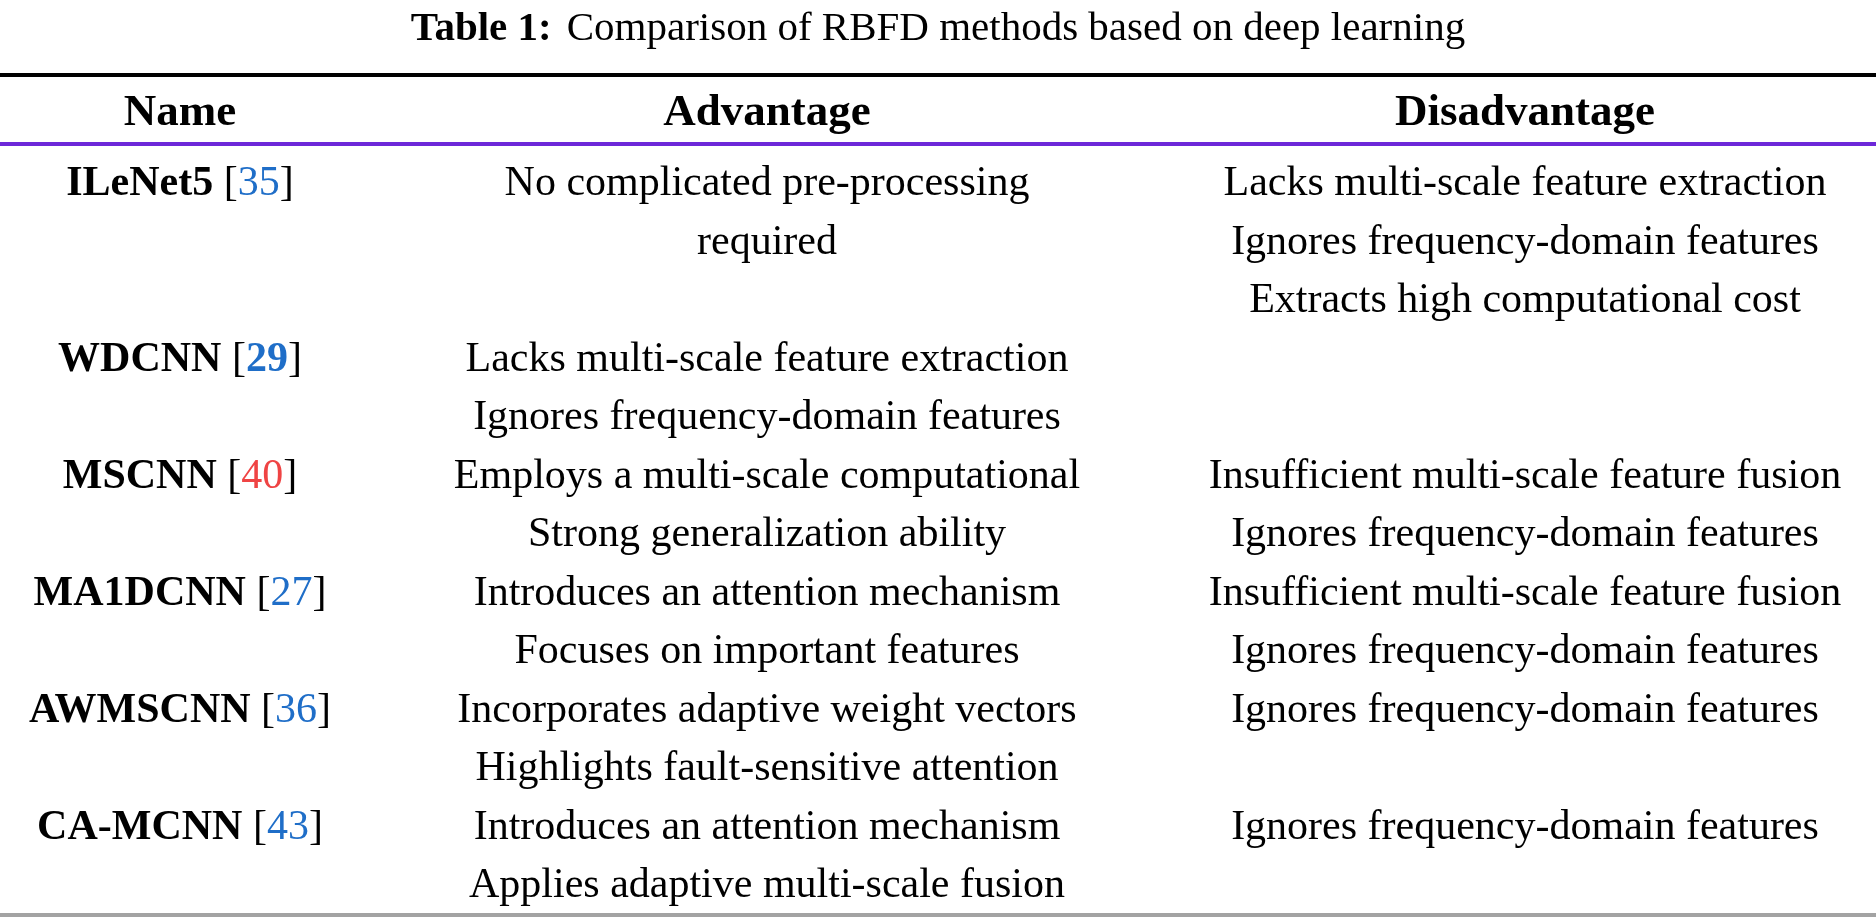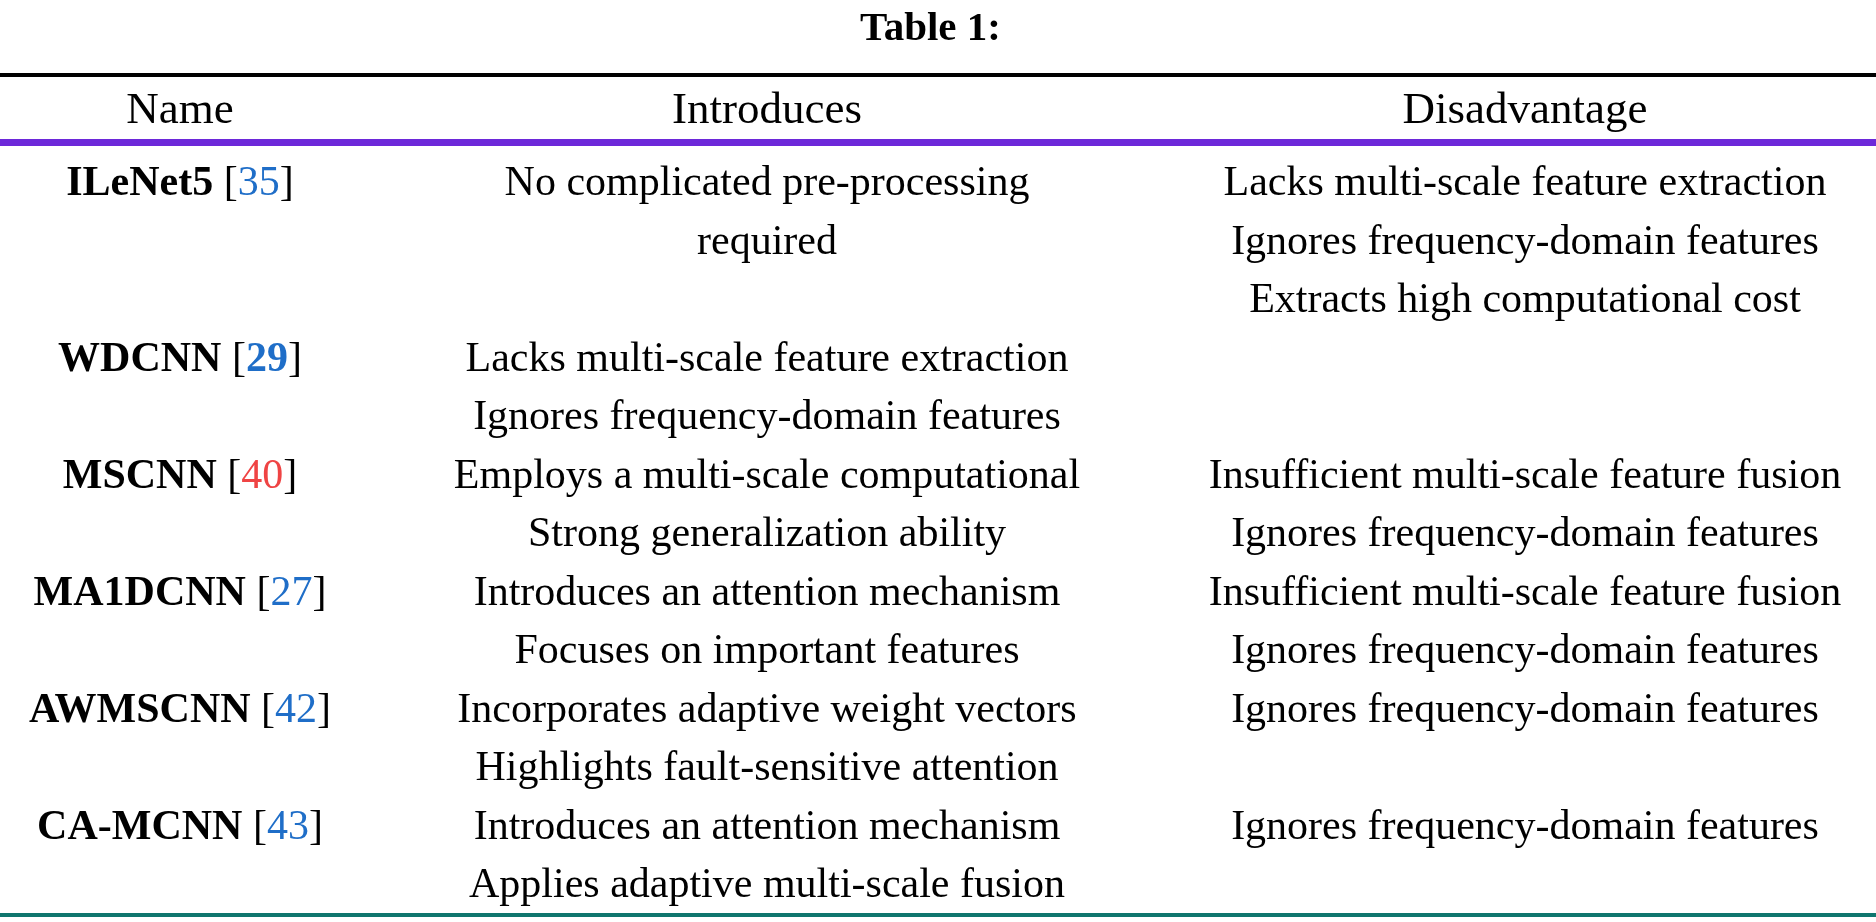--- a/index.html
+++ b/index.html
@@ -21,28 +21,28 @@
     padding-top:3px;
     font-size:41px;
     line-height:47px;
   }
   .caption-label { font-weight:bold; margin-right:15px; }
   .thead {
     display:grid;
     grid-template-columns:360px 814px 702px;
     height:73px;
     border-top:4px solid #000000;
-    border-bottom:7px solid #6d28d9;
+    border-bottom:4px solid #6d28d9;
     align-items:center;
     text-align:center;
-    font-weight:normal;
+    font-weight:bold;
     font-size:45px;
   }
   .tbody {
-    border-bottom:4px solid #0f766e;
+    border-bottom:4px solid #a3a3a3;
     padding-top:6px;
   }
   .trow {
     display:grid;
     grid-template-columns:360px 814px 702px;
     align-items:start;
   }
   .cell { text-align:center; }
   .line {
     line-height:58.5px;
@@ -51,26 +51,27 @@
   }
   .method { font-weight:bold; }
 </style>
 </head>
 <body>
 
 <div class="page">
 
   <div class="caption">
     <span class="caption-label">Table 1:</span>
+    <span class="caption-text">Comparison of RBFD methods based on deep learning</span>
   </div>
 
   <div class="rtable">
     <div class="thead">
       <div class="th">Name</div>
-      <div class="th">Introduces</div>
+      <div class="th">Advantage</div>
       <div class="th">Disadvantage</div>
     </div>
     <div class="tbody" id="table-body">
         <div class="trow">
           <div class="cell">
             <div class="line"><span class="method">ILeNet5</span> [<span class="ref" style="color: rgb(31, 110, 200);">35</span>]</div>
           </div>
           <div class="cell">
             <div class="line">No complicated pre-processing</div>
             <div class="line">required</div>
@@ -111,21 +112,21 @@
             <div class="line">Introduces an attention mechanism</div>
             <div class="line">Focuses on important features</div>
           </div>
           <div class="cell">
             <div class="line">Insufficient multi-scale feature fusion</div>
             <div class="line">Ignores frequency-domain features</div>
           </div>
         </div>
         <div class="trow">
           <div class="cell">
-            <div class="line"><span class="method">AWMSCNN</span> [<span class="ref" style="color: rgb(31, 110, 200);">42</span>]</div>
+            <div class="line"><span class="method">AWMSCNN</span> [<span class="ref" style="color: rgb(31, 110, 200);">36</span>]</div>
           </div>
           <div class="cell">
             <div class="line">Incorporates adaptive weight vectors</div>
             <div class="line">Highlights fault-sensitive attention</div>
           </div>
           <div class="cell">
             <div class="line">Ignores frequency-domain features</div>
           </div>
         </div>
         <div class="trow">

